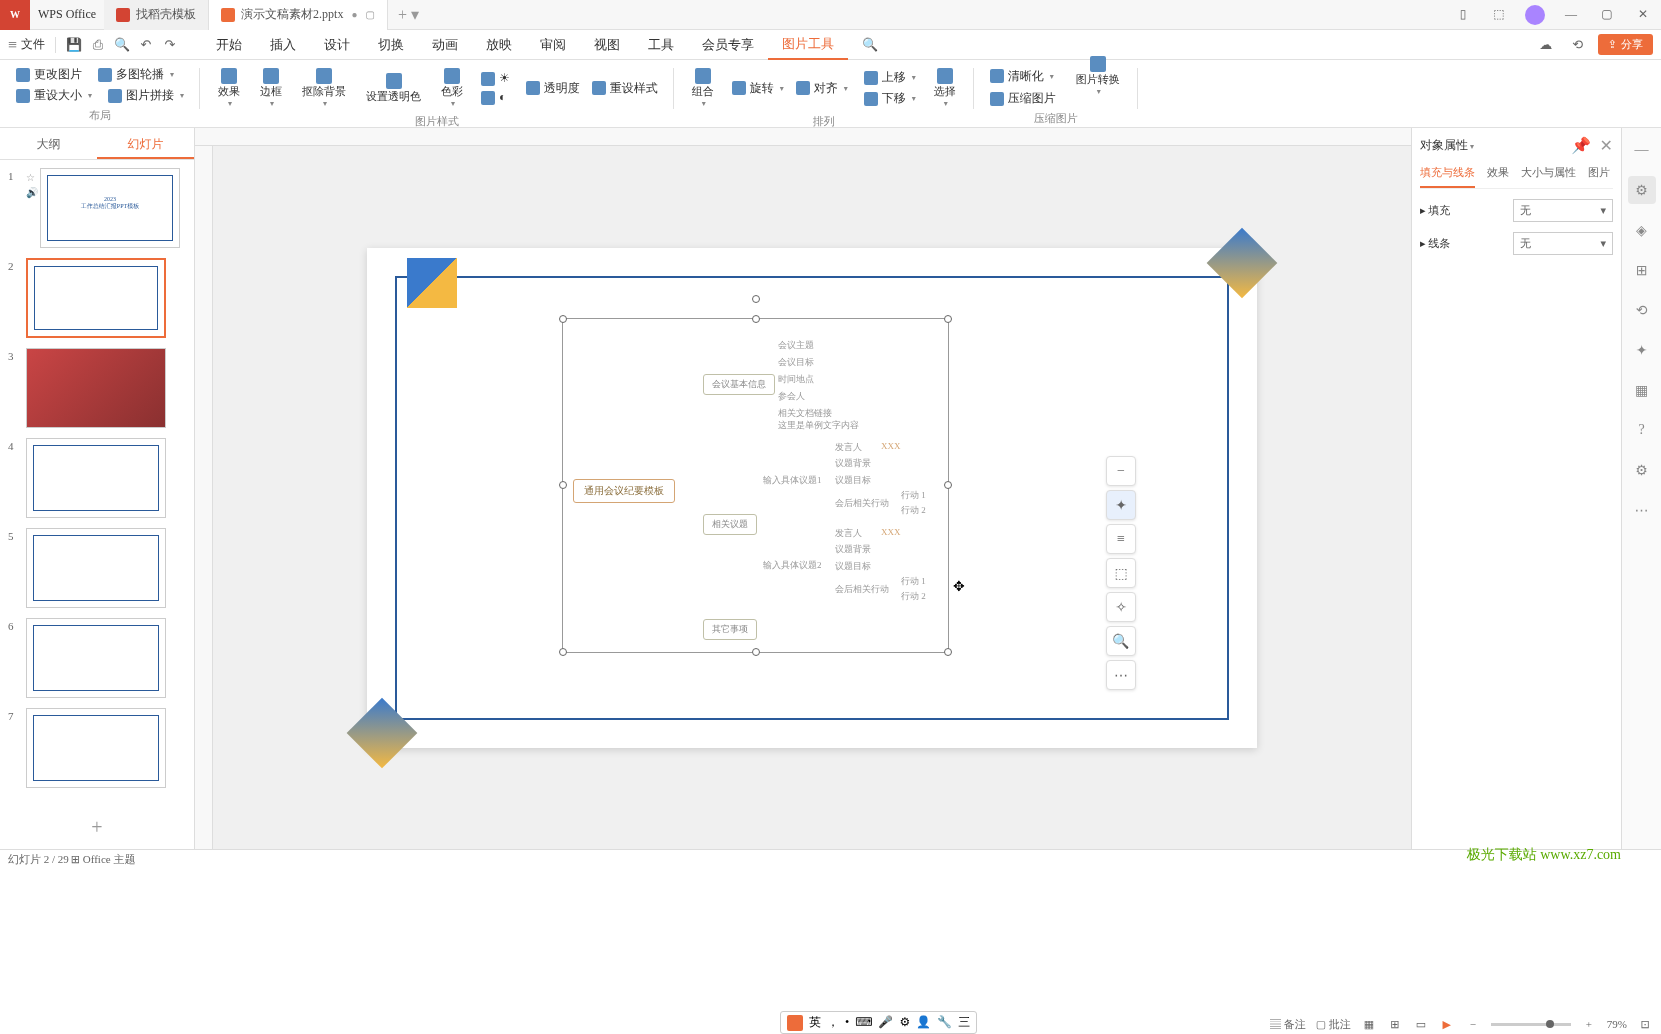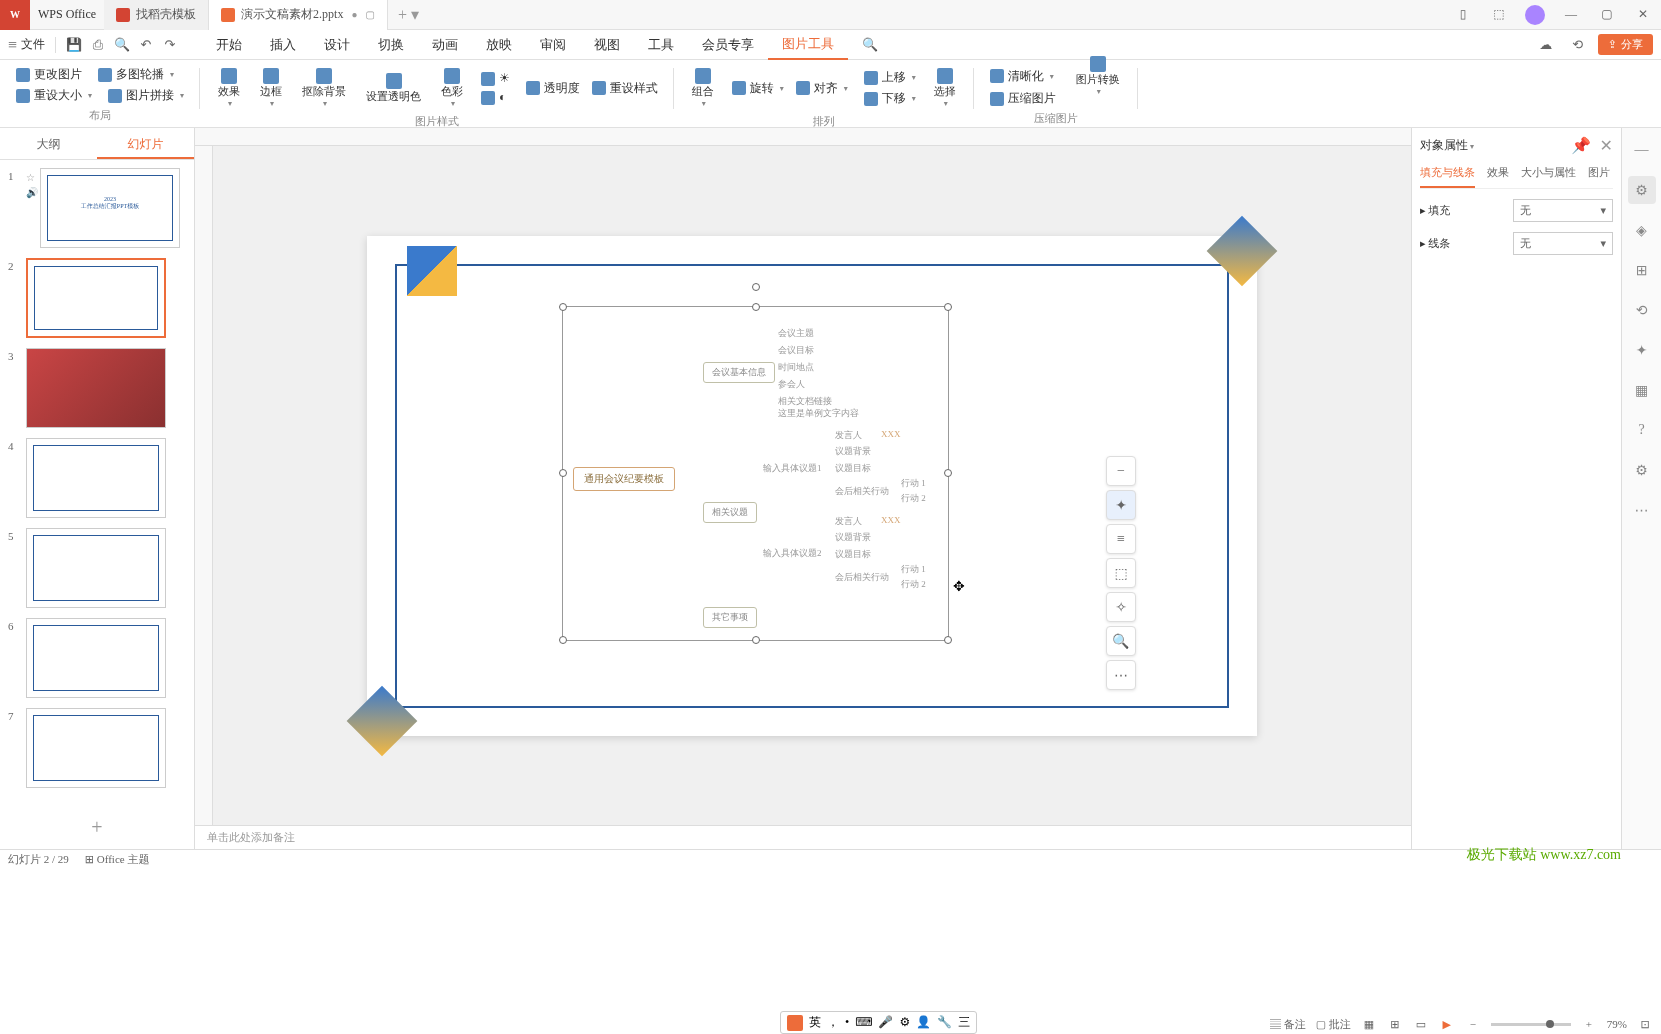--- a/index.html
+++ b/index.html
@@ -457,21 +457,20 @@
           <div class="float-tool">≡</div>
           <div class="float-tool">⬚</div>
           <div class="float-tool">✧</div>
           <div class="float-tool">🔍</div>
           <div class="float-tool">⋯</div>
         </div>
 
         <div class="move-cursor">✥</div>
       </div>
     </div>
-    <div class="notes-area">单击此处添加备注</div>
   </div>
 
   <div class="props-panel">
     <div class="props-header">
       <span class="props-title dropdown-arrow">对象属性</span>
       <div style="display:flex;gap:8px">
         <span style="color:#999">📌</span>
         <span style="color:#999">✕</span>
       </div>
     </div>
@@ -506,21 +505,21 @@
     <div class="sidebar-btn">✦</div>
     <div class="sidebar-btn">▦</div>
     <div class="sidebar-btn">?</div>
     <div class="sidebar-btn">⚙</div>
     <div class="sidebar-btn">⋯</div>
   </div>
 </div>
 
 <div class="statusbar">
   <span>幻灯片 2 / 29</span>
-  <span style="margin-left:16px">⊞ <span>Office 主题</span></span>
+  <span style="margin-left:2px">⊞ <span>Office 主题</span></span>
 </div>
 
 <div class="status-right">
   <span>▤ <span>备注</span></span>
   <span>▢ <span>批注</span></span>
   <span class="status-icon">▦</span>
   <span class="status-icon">⊞</span>
   <span class="status-icon">▭</span>
   <span class="status-icon" style="color:#ed6c3a">▶</span>
   <span class="status-icon">−</span>

